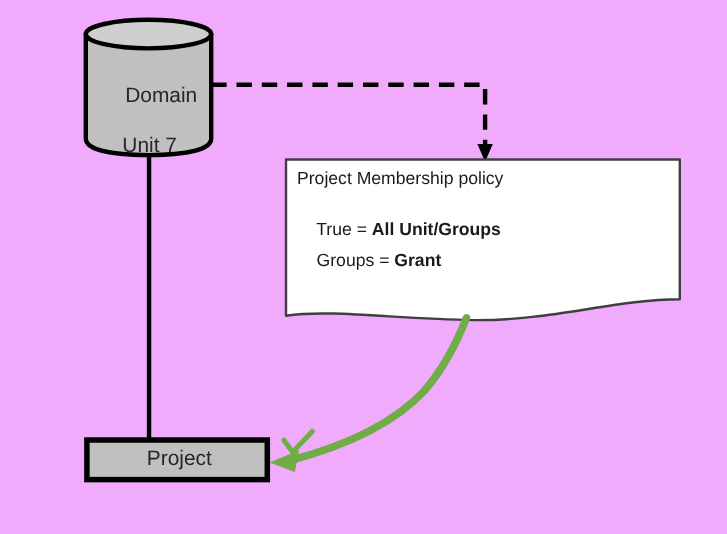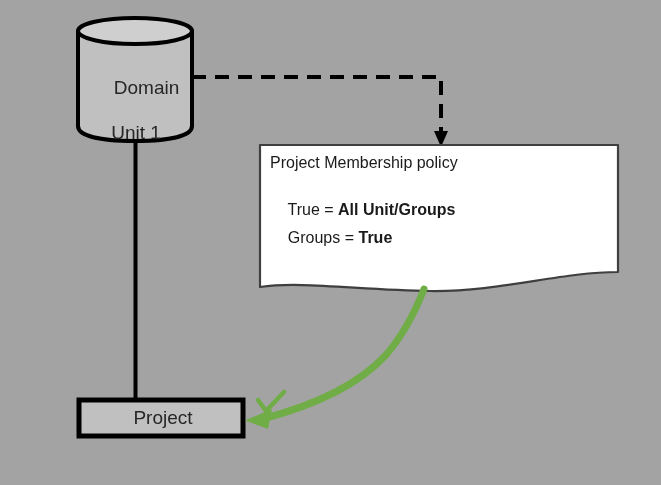--- a/index.html
+++ b/index.html
@@ -8,21 +8,21 @@
     background: #ffffff;
   }
   body {
     font-family: "Liberation Sans", sans-serif;
     -webkit-font-smoothing: antialiased;
   }
   #canvas {
     position: relative;
     width: 661px;
     height: 485px;
-    background: #a3a3a3;
+    background: #f0abfc;
     overflow: hidden;
   }
   #diagram-svg {
     position: absolute;
     left: 0;
     top: 0;
     width: 661px;
     height: 485px;
   }
   .txt {
@@ -114,29 +114,29 @@
 
       <path d="M 245 420.5 L 272 409 L 268 429 Z" fill="#70AD47"></path>
     </g>
 
     <path d="M 258 400 L 266 411 L 284 392" fill="none" stroke="#70AD47" stroke-width="4.5" stroke-linecap="round" stroke-linejoin="round"></path>
 
   </svg>
 
   <div class="txt" id="du-label">
     <span>Domain</span>
-    <span class="l2">Unit 1</span>
+    <span class="l2">Unit 7</span>
   </div>
 
   <div class="txt doc-line" id="doc-line-1">Project Membership policy</div>
 
   <div class="txt doc-line" id="doc-line-2">
     <span>True = </span><b>All Unit/Groups</b>
   </div>
 
   <div class="txt doc-line" id="doc-line-3">
-    <span>Groups = </span><b>True</b>
+    <span>Groups = </span><b>Grant</b>
   </div>
 
   <div class="txt" id="project-label">Project</div>
 
 
 </div>
 
 </body></html>

